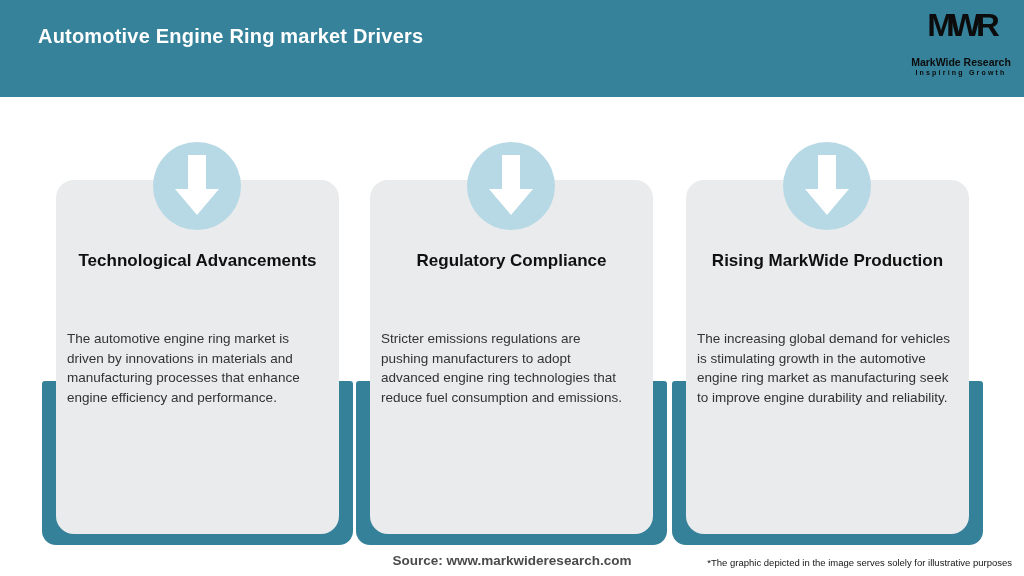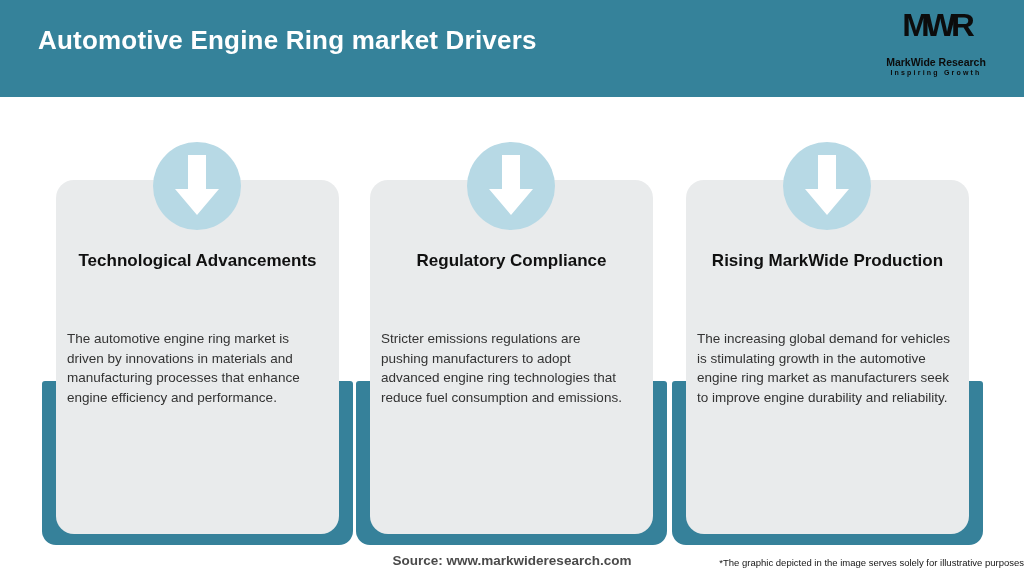--- a/index.html
+++ b/index.html
@@ -21,29 +21,29 @@
     position: absolute;
     top: 0; left: 0;
     width: 1024px;
     height: 97px;
     background: #35829a;
   }
   .header-title {
     position: absolute;
     left: 38px;
     top: 25px;
-    font-size: 26px;
+    font-size: 20px;
     font-weight: 700;
     color: #ffffff;
     letter-spacing: 0.2px;
   }
   .logo {
     position: absolute;
     top: 9px;
-    right: 28px;
+    right: 3px;
     width: 120px;
     text-align: center;
     color: #0c0c0c;
   }
   .logo-monogram {
     font-size: 33px;
     font-weight: 900;
     letter-spacing: -5px;
     line-height: 1.0;
     transform: scaleY(0.95);
@@ -127,21 +127,21 @@
     left: 0;
     top: 553px;
     width: 1024px;
     text-align: center;
     font-size: 13.5px;
     font-weight: 700;
     color: #4a4a4a;
   }
   .disclaimer {
     position: absolute;
-    right: 0;
+    right: 12px;
     top: 557px;
     font-size: 9.5px;
     color: #151515;
   }
 </style>
 </head>
 <body>
 
 <div class="stage">
 
@@ -194,20 +194,20 @@
     <div class="circle">
       <span>
         <svg width="46" height="62" viewBox="0 0 46 62">
           <path d="M14 1 h18 v34 h13 L23 61 L1 35 h13 z" fill="#ffffff"></path>
         </svg>
       </span>
     </div>
     <div class="card-title">Rising MarkWide Production</div>
     <div class="card-body">The increasing global demand for vehicles
 is stimulating growth in the automotive
-engine ring market as manufacturers seek
+engine ring market as manufacturing seek
 to improve engine durability and reliability.</div>
   </div>
 
   <div class="source">Source: www.markwideresearch.com</div>
   <div class="disclaimer">*The graphic depicted in the image serves solely for illustrative purposes</div>
 
 </div>
 
 </body></html>

